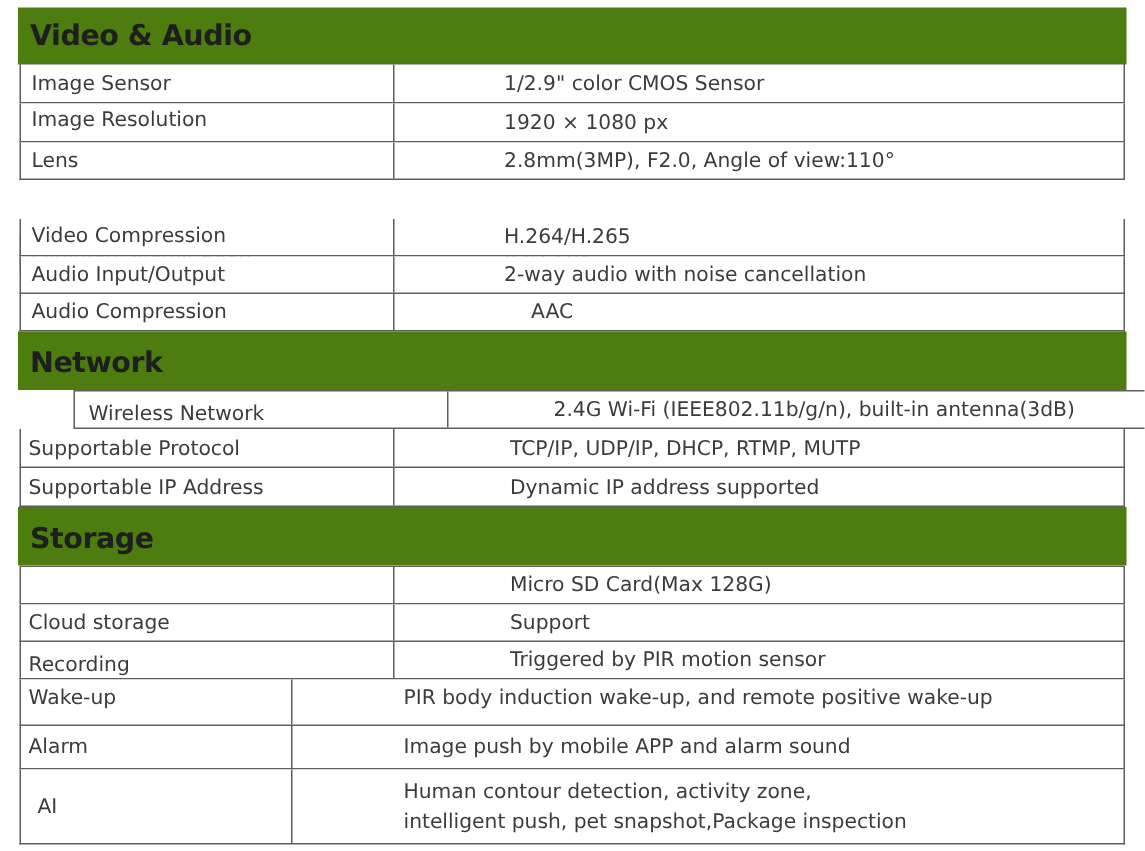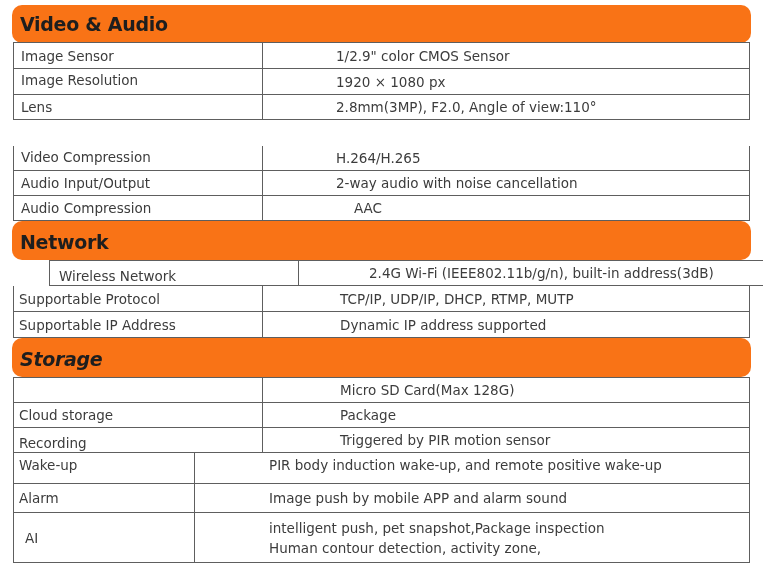--- a/index.html
+++ b/index.html
@@ -1,19 +1,19 @@
 <!DOCTYPE html>
 <html><head>
 <meta charset="utf-8">
 <style>
   html, body { margin: 0; padding: 0; background: #ffffff; }
   body { width: 763px; height: 567px; position: relative; overflow: hidden;
          font-family: "DejaVu Sans", "Liberation Sans", sans-serif; color: #3a3a3a; }
-  .sec-header { position: absolute; left: 12px; width: 739px; background: #f97316;
-                box-sizing: border-box; border-radius: 10px; }
+  .sec-header { position: absolute; left: 12px; width: 739px; background: #4d7c0f;
+                box-sizing: border-box; }
   .sec-title { position: absolute; left: 8px; font-weight: bold; font-size: 19px; color: #1e1e1e;
                letter-spacing: -0.3px; }
   .row { position: absolute; left: 13px; width: 737px; box-sizing: border-box;
          border: 1.5px solid #5e5e5e; border-top: none; background: #fff; }
   .row.first { border-top: 1.5px solid #5e5e5e; }
   .cell { position: absolute; top: 0; bottom: 0; display: flex; align-items: center;
           font-size: 13.5px; white-space: nowrap; color: #3c3c3c; }
   .label { left: 7px; }
   .divider { position: absolute; top: 0; bottom: 0; width: 0; border-left: 1.5px solid #5e5e5e; }
   .value { }
@@ -62,61 +62,61 @@
   <span class="cell value" style="left:340px;">AAC</span>
 </div>
 
 <div class="sec-header" style="top:221px;height:39px;">
   <span class="sec-title" style="top:10px;">Network</span>
 </div>
 
 <div class="row first" style="top:260px;height:26px;margin-left:36px;">
   <span class="cell label" style="left:9px;align-items:flex-end;padding-bottom:1px;">Wireless Network</span>
   <span class="divider" style="left:248px;"></span>
-  <span class="cell value" style="left:319px;">2.4G Wi-Fi (IEEE802.11b/g/n), built-in address(3dB)</span>
+  <span class="cell value" style="left:319px;">2.4G Wi-Fi (IEEE802.11b/g/n), built-in antenna(3dB)</span>
 </div>
 <div class="row" style="top:286px;height:26px;">
   <span class="cell label" style="left:5px;">Supportable Protocol</span>
   <span class="divider" style="left:248px;"></span>
   <span class="cell value" style="left:326px;">TCP/IP, UDP/IP, DHCP, RTMP, MUTP</span>
 </div>
 <div class="row" style="top:312px;height:26px;padding-left:24px;">
   <span class="cell label" style="left:5px;">Supportable IP Address</span>
   <span class="divider" style="left:248px;"></span>
   <span class="cell value" style="left:326px;">Dynamic IP address supported</span>
 </div>
 
 <div class="sec-header" style="top:338px;height:39px;">
-  <span class="sec-title" style="top:10px;font-style:italic;">Storage</span>
+  <span class="sec-title" style="top:10px;">Storage</span>
 </div>
 
 <div class="row first" style="top:377px;height:26px;">
   <span class="divider" style="left:248px;"></span>
   <span class="cell value" style="left:326px;text-align:center;">Micro SD Card(Max 128G)</span>
 </div>
 <div class="row" style="top:403px;height:25px;">
   <span class="cell label" style="left:5px;">Cloud storage</span>
   <span class="divider" style="left:248px;"></span>
-  <span class="cell value" style="left:326px;">Package</span>
+  <span class="cell value" style="left:326px;">Support</span>
 </div>
 <div class="row" style="top:428px;height:25px;">
   <span class="cell label" style="left:5px;align-items:flex-end;padding-bottom:1px;">Recording</span>
   <span class="divider" style="left:248px;"></span>
   <span class="cell value" style="left:326px;">Triggered by PIR motion sensor</span>
 </div>
 <div class="row" style="top:453px;height:31px;">
   <span class="cell label" style="left:5px;align-items:flex-start;padding-top:4px;">Wake-up</span>
   <span class="divider" style="left:180px;"></span>
   <span class="cell value" style="left:255px;align-items:flex-start;padding-top:4px;">PIR body induction wake-up, and remote positive wake-up</span>
 </div>
 <div class="row" style="top:484px;height:29px;">
   <span class="cell label" style="left:5px;">Alarm</span>
   <span class="divider" style="left:180px;"></span>
   <span class="cell value" style="left:255px;">Image push by mobile APP and alarm sound</span>
 </div>
 <div class="row" style="top:513px;height:50px;">
   <span class="cell label" style="left:11px;">AI</span>
   <span class="divider" style="left:180px;"></span>
   <span class="cell value multi" style="left:255px;">
+    <span>Human contour detection, activity zone,</span>
     <span>intelligent push,  pet snapshot,Package inspection</span>
-    <span>Human contour detection, activity zone,</span>
   </span>
 </div>
 
 </body></html>

